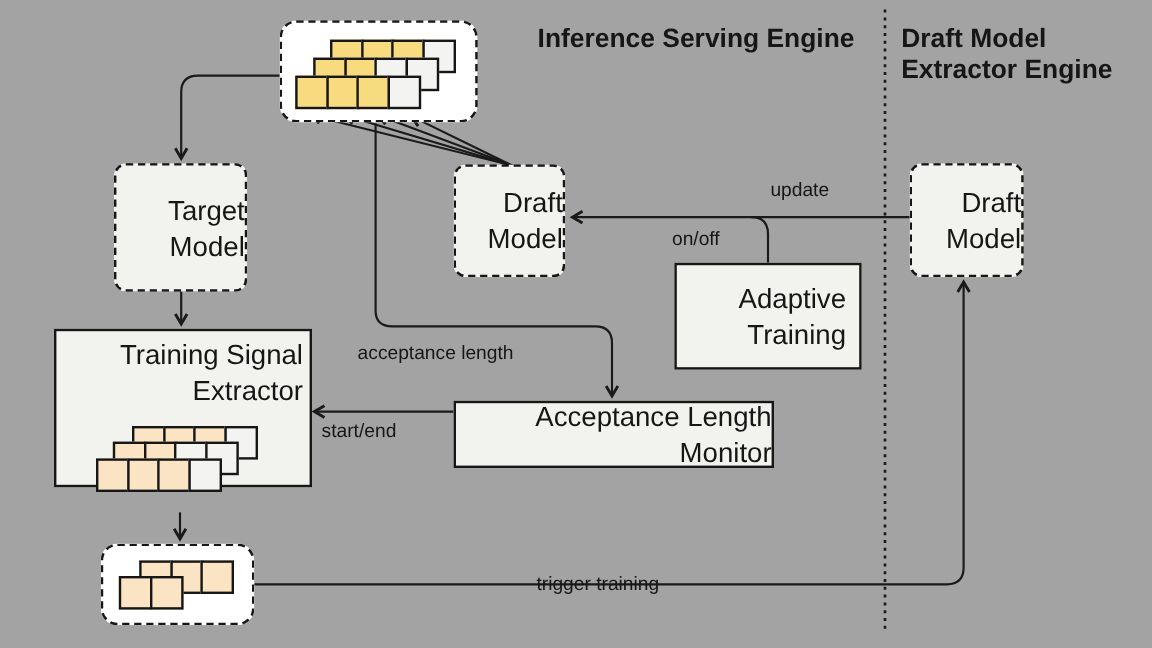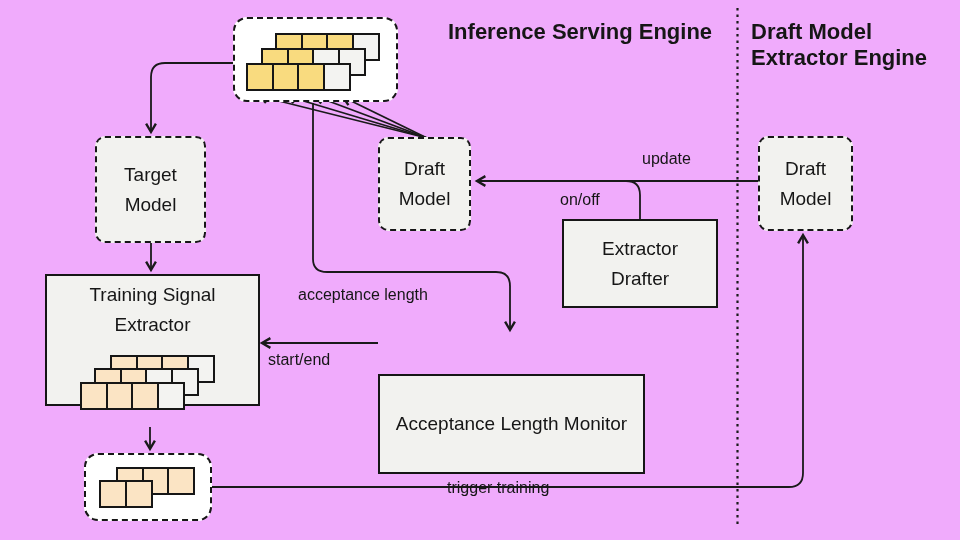--- a/index.html
+++ b/index.html
@@ -1,40 +1,40 @@
 <!DOCTYPE html>
 <html style="--line: #1a1a1a; --text: #161616; --boxfill: #f2f2ef;"><head>
 <meta charset="utf-8">
 <style>
   html,body{margin:0;padding:0;background:#fff;}
   #canvas{
-    position:relative;width:960px;height:540px;background:#f0abfc;overflow:hidden;
+    position:relative;width:960px;height:540px;background:#a3a3a3;overflow:hidden;
     font-family:"Liberation Sans",sans-serif;color:var(--text,#161616);
   }
   svg.wires{position:absolute;left:0;top:0;z-index:0;}
   svg.wires path, svg.wires line{stroke:var(--line,#1a1a1a);fill:none;stroke-width:1.8;}
   svg.wires .dotline{stroke-width:2.2;stroke-dasharray:2.5 4;}
   #ah path{stroke:var(--line,#1a1a1a);fill:none;stroke-width:1.7;}
 
   .box{
     position:absolute;z-index:1;box-sizing:border-box;
-    display:flex;align-items:center;justify-content:center;text-align:center;
-    font-size:19px;line-height:30px;background:var(--boxfill,#f2f2ef);
+    display:flex;align-items:center;justify-content:center;text-align:right;
+    font-size:23px;line-height:30px;background:var(--boxfill,#f2f2ef);
     border:2.2px solid #161616;
   }
   .dashedbox{border-style:dashed;border-radius:10px;}
   .b-toptokens{left:233px;top:17px;width:165px;height:85px;border-radius:14px;background:#fff;}
   .b-target{left:95px;top:136px;width:111px;height:107px;}
   .b-draftserve{left:378px;top:137px;width:93px;height:94px;}
   .b-draftright{left:758px;top:136px;width:95px;height:95px;}
   .b-adaptive{left:562px;top:219px;width:156px;height:89px;}
   .b-adaptive .lbl{width:130px;}
   .b-tse{left:45px;top:274px;width:215px;height:132px;align-items:flex-start;padding-top:4px;}
   .b-tse .lbl{width:200px;}
-  .b-alm{left:378px;top:334px;width:267px;height:100px;margin-top:40px;}
+  .b-alm{left:378px;top:334px;width:267px;height:56px;}
   .b-bottokens{left:84px;top:453px;width:128px;height:68px;border-radius:14px;background:#fff;}
 
   .hdr{position:absolute;z-index:3;font-weight:700;font-size:22px;line-height:26px;}
   .h-left{left:448px;top:19px;}
   .h-right{left:751px;top:19px;}
 
   .elabel{position:absolute;z-index:3;font-size:16px;line-height:24px;white-space:nowrap;}
   .l-update{left:642px;top:147px;}
   .l-onoff{left:560px;top:188px;}
   .l-accept{left:298px;top:283px;}
@@ -90,21 +90,21 @@
   </div>
 
   <div class="box dashedbox b-toptokens"></div>
   <div class="box dashedbox b-target">
     <div class="lbl">Target Model</div>
   </div>
   <div class="box dashedbox b-draftserve">
     <div class="lbl">Draft Model</div>
   </div>
   <div class="box b-adaptive">
-    <div class="lbl">Extractor Drafter</div>
+    <div class="lbl">Adaptive Training</div>
   </div>
   <div class="box b-tse">
     <div class="lbl">Training Signal Extractor</div>
   </div>
   <div class="box b-alm">
     <div class="lbl">Acceptance Length Monitor</div>
   </div>
   <div class="box dashedbox b-draftright">
     <div class="lbl">Draft Model</div>
   </div>

